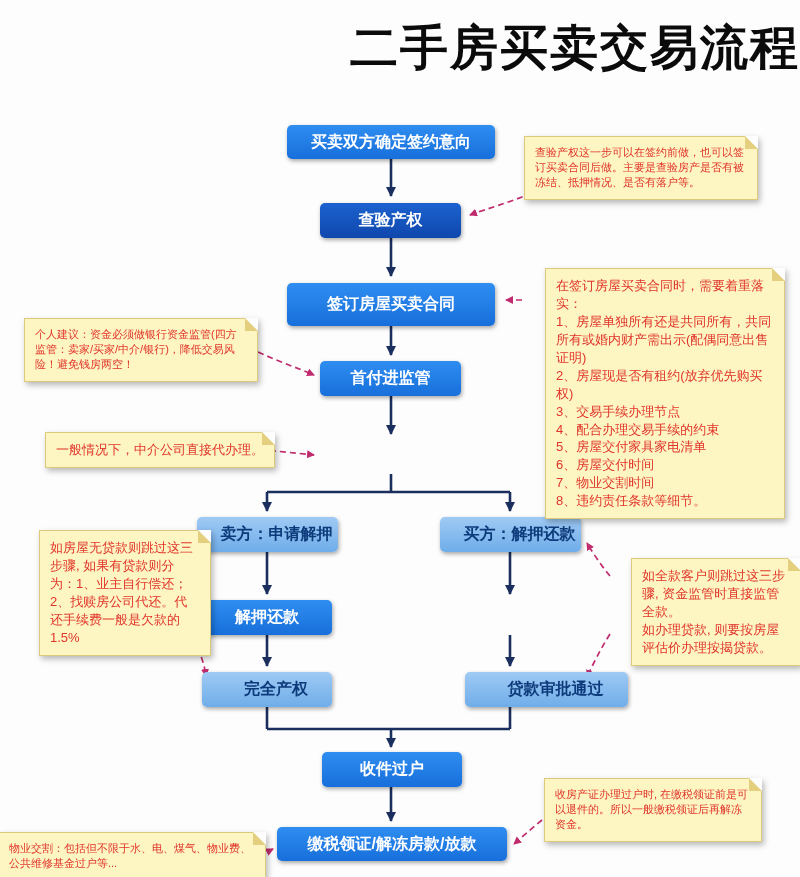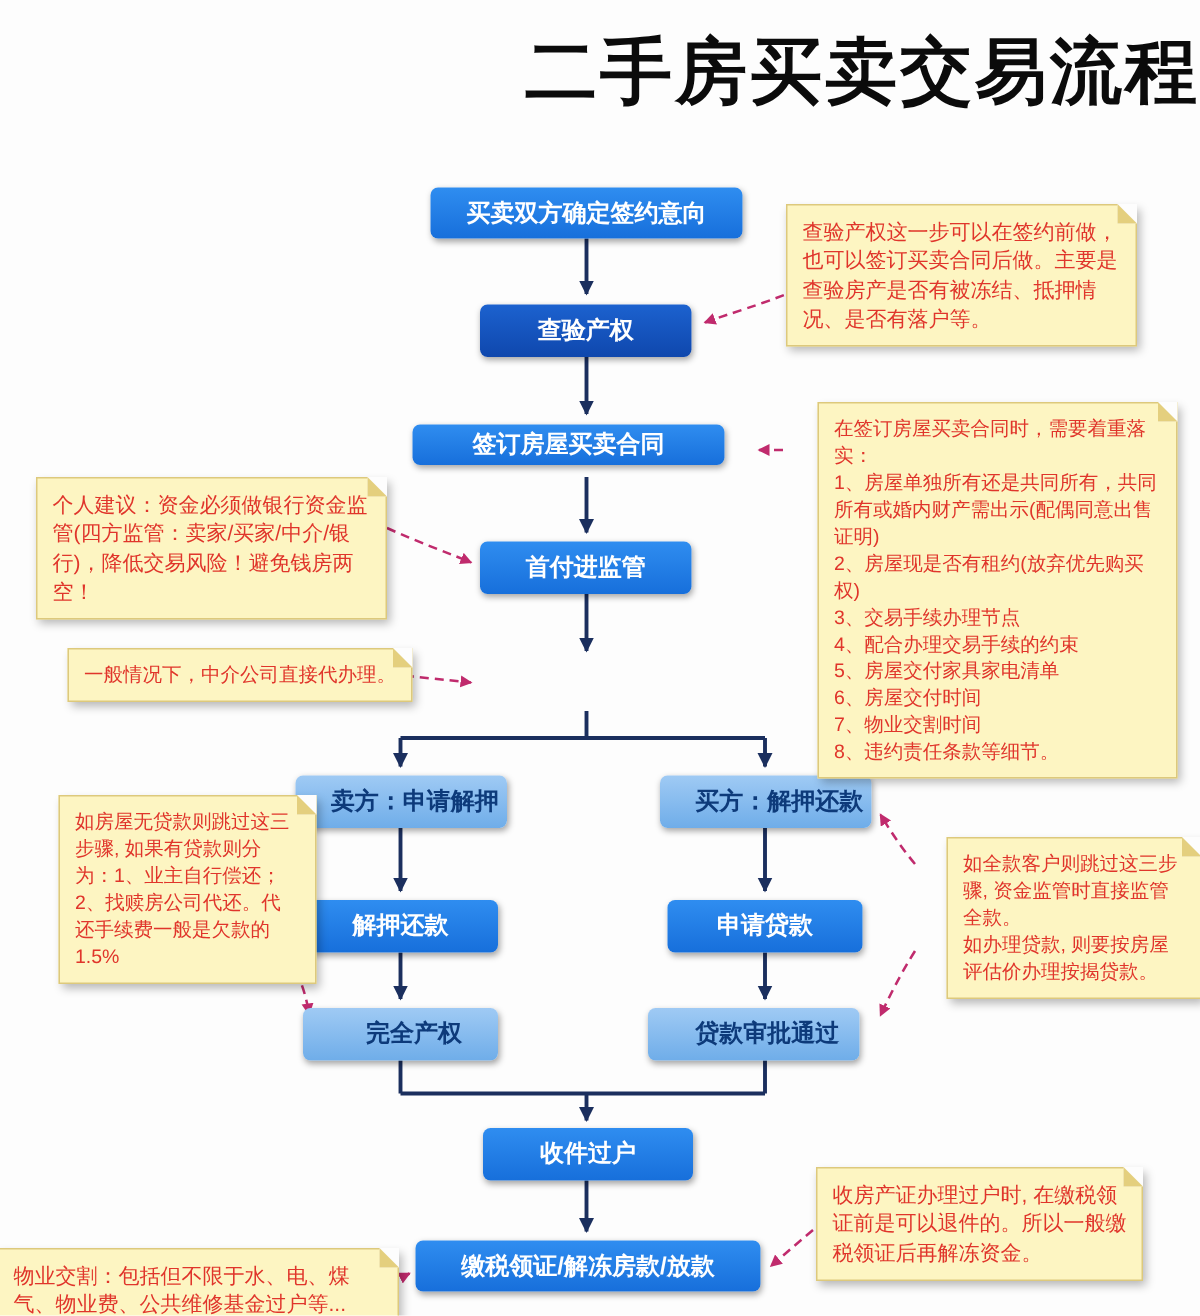--- a/index.html
+++ b/index.html
@@ -19,21 +19,21 @@
   .box {
     position:absolute; display:flex; align-items:center; justify-content:center;
     border-radius:5px; font-weight:bold; font-size:16px; text-align:left;
     color:#ffffff; background:linear-gradient(#2f8df0,#176fdb);
     box-shadow:1px 2px 4px rgba(0,0,0,.35);
   }
   .box.dark { background:linear-gradient(#1c62cf,#0f47ad); }
   .box.light { background:linear-gradient(#9fcaf4,#6fadе9); background:linear-gradient(#9fcaf4,#6fade9); color:#0d3a7a;padding-left:18px; }
   .note {
     position:absolute; background:#fdf5c2; border:1px solid #ddc97c;
-    color:#e0352b; font-size:14px; line-height:1.38; padding:8px 10px;
+    color:#e0352b; font-size:11px; line-height:1.38; padding:8px 10px;
     white-space:pre-line; box-shadow:2px 3px 6px rgba(0,0,0,.28);
   }
   .note::before {
     content:""; position:absolute; top:-1px; right:-1px; width:0; height:0;
     border-top:13px solid #fdfdfd; border-left:13px solid #e4cf7e;
   }
   .note.small { font-size:13px;margin-left:21px; }
 </style>
 </head>
 <body>
@@ -79,30 +79,29 @@
       <path d="M188 630 C199 648 204 662 206 676" marker-end="url(#mPink)"></path>
       <path d="M610 576 C600 564 593 553 587 543" marker-end="url(#mPink)"></path>
       <path d="M610 634 C600 650 593 664 587 677" marker-end="url(#mPink)"></path>
       <path d="M542 820 C530 830 521 838 514 844" marker-end="url(#mPink)"></path>
       <path d="M260 856 C265 853 269 851 273 849" marker-end="url(#mPink)"></path>
     </g>
   </svg>
 
   <div class="box" style="left:287px;top:125px;width:208px;height:34px">买卖双方确定签约意向</div>
   <div class="box dark" style="left:320px;top:203px;width:141px;height:35px">查验产权</div>
-  <div class="box" style="left:275px;top:283px;width:208px;height:27px">签订房屋买卖合同</div>
+  <div class="box" style="left:287px;top:283px;width:208px;height:43px">签订房屋买卖合同</div>
   <div class="box" style="left:320px;top:361px;width:141px;height:35px">首付进监管</div>
 
   <div class="box light" style="left:197px;top:517px;width:141px;height:35px">卖方：申请解押</div>
   <div class="box" style="left:202px;top:600px;width:130px;height:35px">解押还款</div>
   <div class="box light" style="left:202px;top:672px;width:130px;height:35px">完全产权</div>
 
   <div class="box light" style="left:440px;top:517px;width:141px;height:35px">买方：解押还款</div>
-  <div class="box" style="left:445px;top:600px;width:130px;height:35px">申请贷款</div>
-  <div class="box light" style="left:432px;top:672px;width:141px;height:35px">贷款审批通过</div>
+  <div class="box light" style="left:465px;top:672px;width:163px;height:35px">贷款审批通过</div>
 
   <div class="box" style="left:322px;top:752px;width:140px;height:35px">收件过户</div>
   <div class="box" style="left:277px;top:827px;width:230px;height:34px">缴税领证/解冻房款/放款</div>
 
   <div class="note" style="left:524px;top:136px;width:234px">查验产权这一步可以在签约前做，也可以签订买卖合同后做。主要是查验房产是否有被冻结、抵押情况、是否有落户等。</div>
   <div class="note small" style="left:524px;top:268px;width:240px">在签订房屋买卖合同时，需要着重落实：
 1、房屋单独所有还是共同所有，共同所有或婚内财产需出示(配偶同意出售证明)
 2、房屋现是否有租约(放弃优先购买权)
 3、交易手续办理节点
 4、配合办理交易手续的约束

